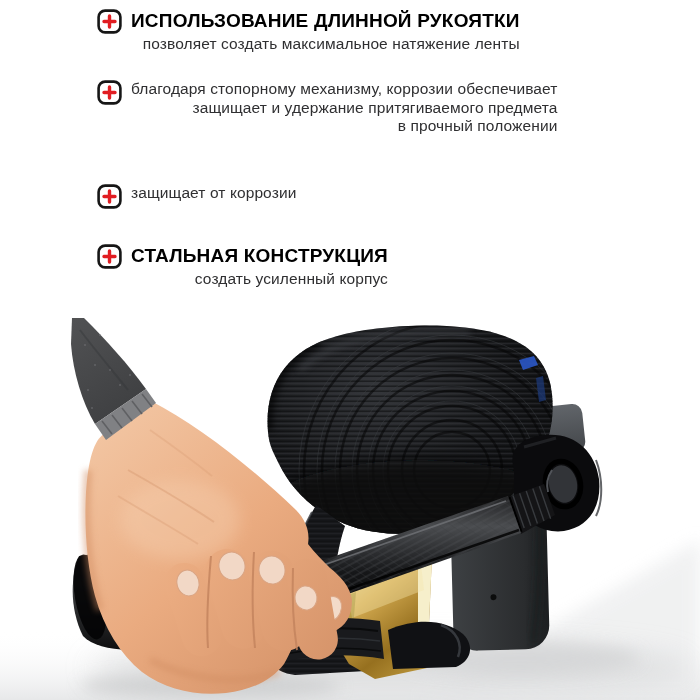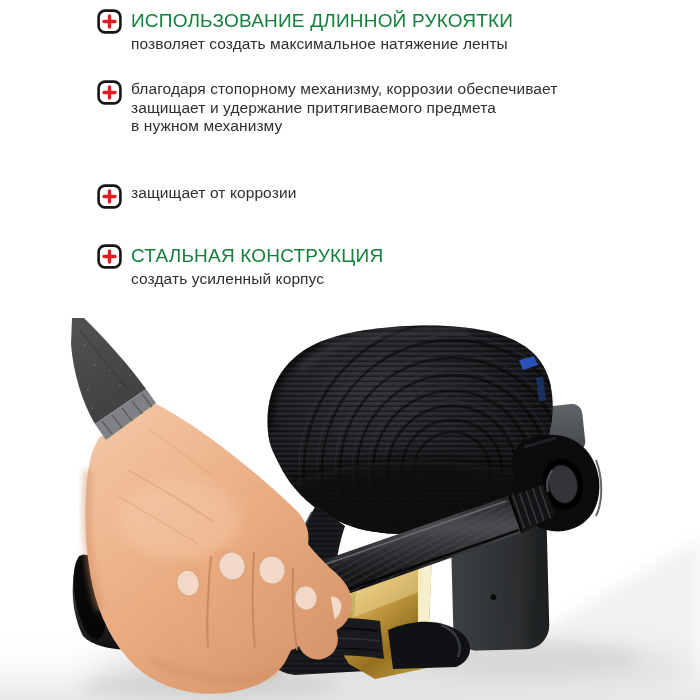--- a/index.html
+++ b/index.html
@@ -2,23 +2,23 @@
 <html><head>
 <meta charset="utf-8">
 <style>
   html,body{margin:0;padding:0;background:#fff;}
   .page{position:relative;width:700px;height:700px;background:#fff;overflow:hidden;
         font-family:"Liberation Sans",sans-serif;}
   .feature{position:absolute;left:97px;display:flex;align-items:flex-start;gap:9px;}
   .f1{top:9px}.f2{top:80px}.f3{top:184px}.f4{top:244px}
   .badge{width:25px;height:25px;flex:0 0 auto;margin-top:0;}
   .ftext{display:flex;flex-direction:column;max-width:445px;}
-  .ftitle{font-size:19px;font-weight:400;color:#15803d;line-height:23px;
+  .ftitle{font-size:19px;font-weight:700;color:#000000;line-height:23px;
           letter-spacing:.2px;margin:0 0 3px 0;white-space:nowrap;}
-  .fline{font-size:15.5px;color:#2f2f31;line-height:18.5px;letter-spacing:.1px;}
+  .fline{font-size:15.5px;color:#2f2f31;line-height:18.5px;letter-spacing:.1px;text-align:right;}
   .photo{position:absolute;left:0;top:312px;width:700px;height:388px;}
 </style>
 </head>
 <body>
 
 <div class="page">
 
   <div class="feature f1">
     <svg class="badge" viewBox="0 0 25 25">
       <rect x="1.6" y="1.6" width="21.8" height="21.8" rx="6.5" fill="#fff" stroke="#161616" stroke-width="2.6"></rect>
@@ -31,21 +31,21 @@
   </div>
 
   <div class="feature f2">
     <svg class="badge" viewBox="0 0 25 25">
       <rect x="1.6" y="1.6" width="21.8" height="21.8" rx="6.5" fill="#fff" stroke="#161616" stroke-width="2.6"></rect>
       <path d="M12.5 7v11M7 12.5h11" stroke="#e11d22" stroke-width="3.4" stroke-linecap="round"></path>
     </svg>
     <div class="ftext">
       <div class="fline">благодаря стопорному механизму, коррозии обеспечивает</div>
       <div class="fline">защищает и удержание притягиваемого предмета</div>
-      <div class="fline">в нужном механизму</div>
+      <div class="fline">в прочный положении</div>
     </div>
   </div>
 
   <div class="feature f3">
     <svg class="badge" viewBox="0 0 25 25">
       <rect x="1.6" y="1.6" width="21.8" height="21.8" rx="6.5" fill="#fff" stroke="#161616" stroke-width="2.6"></rect>
       <path d="M12.5 7v11M7 12.5h11" stroke="#e11d22" stroke-width="3.4" stroke-linecap="round"></path>
     </svg>
     <div class="ftext">
       <div class="fline">защищает от коррозии</div>

